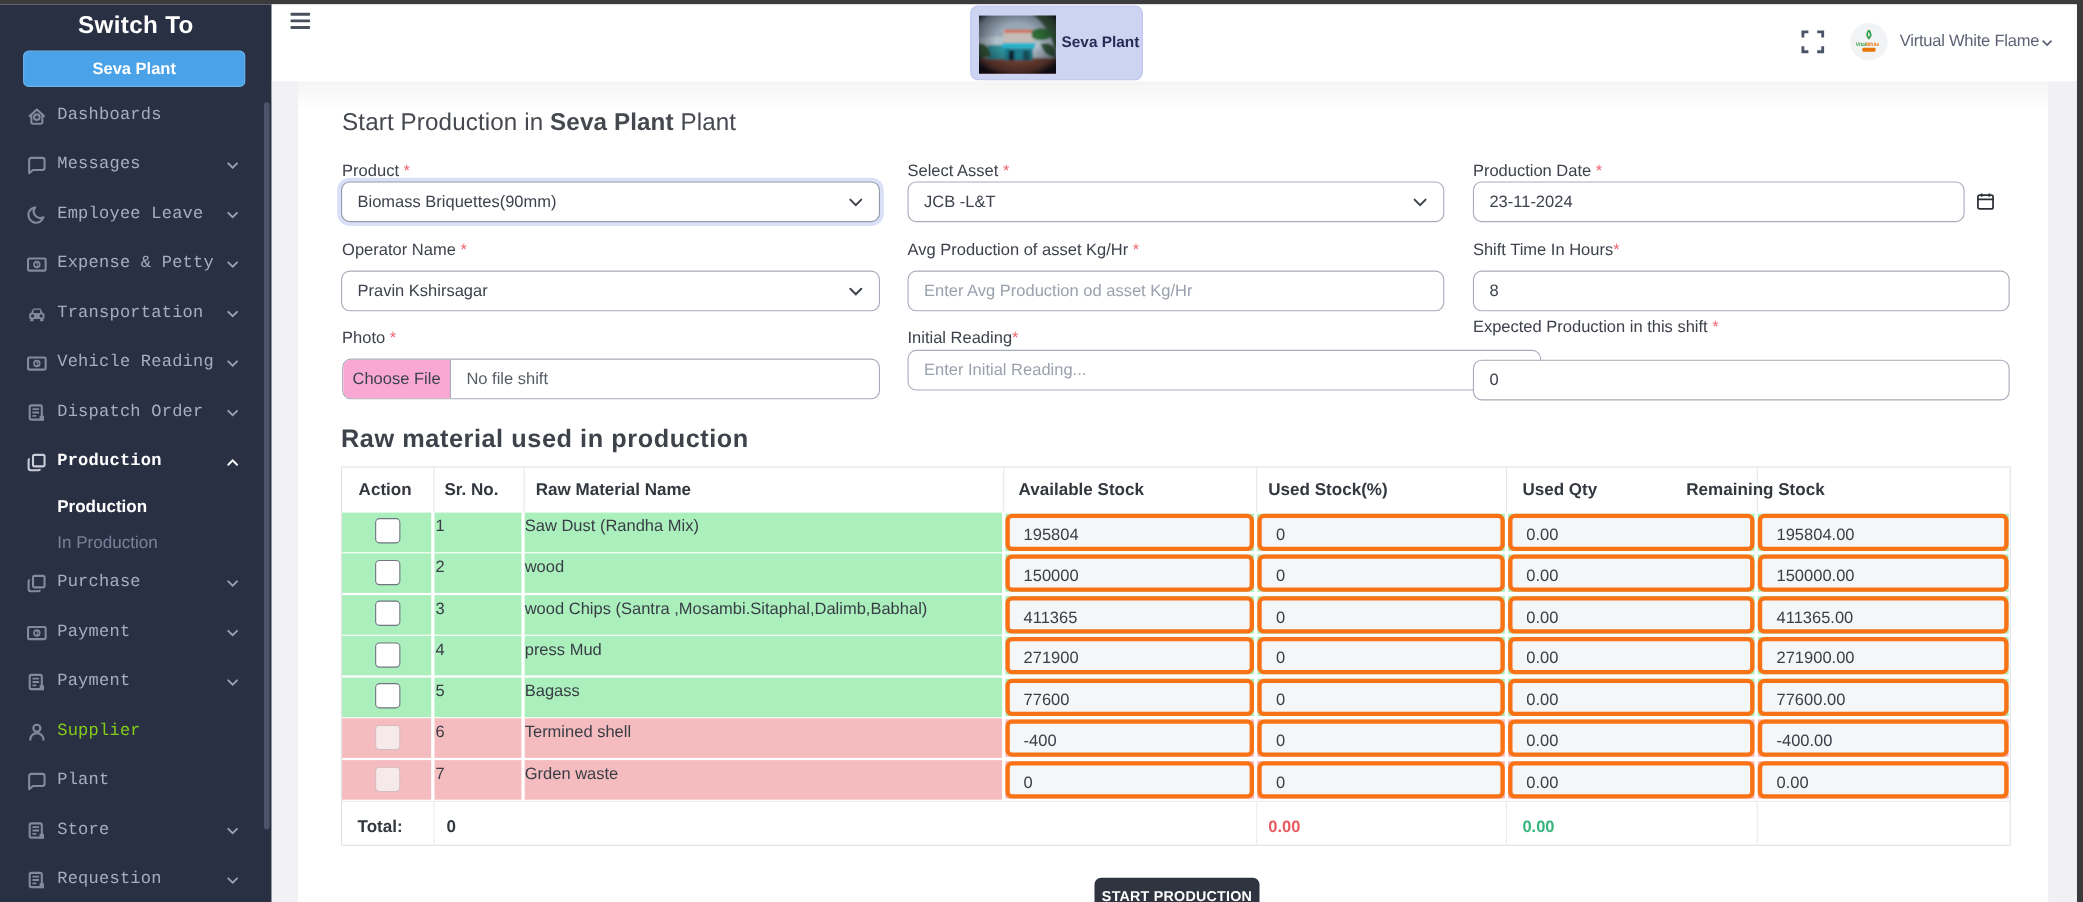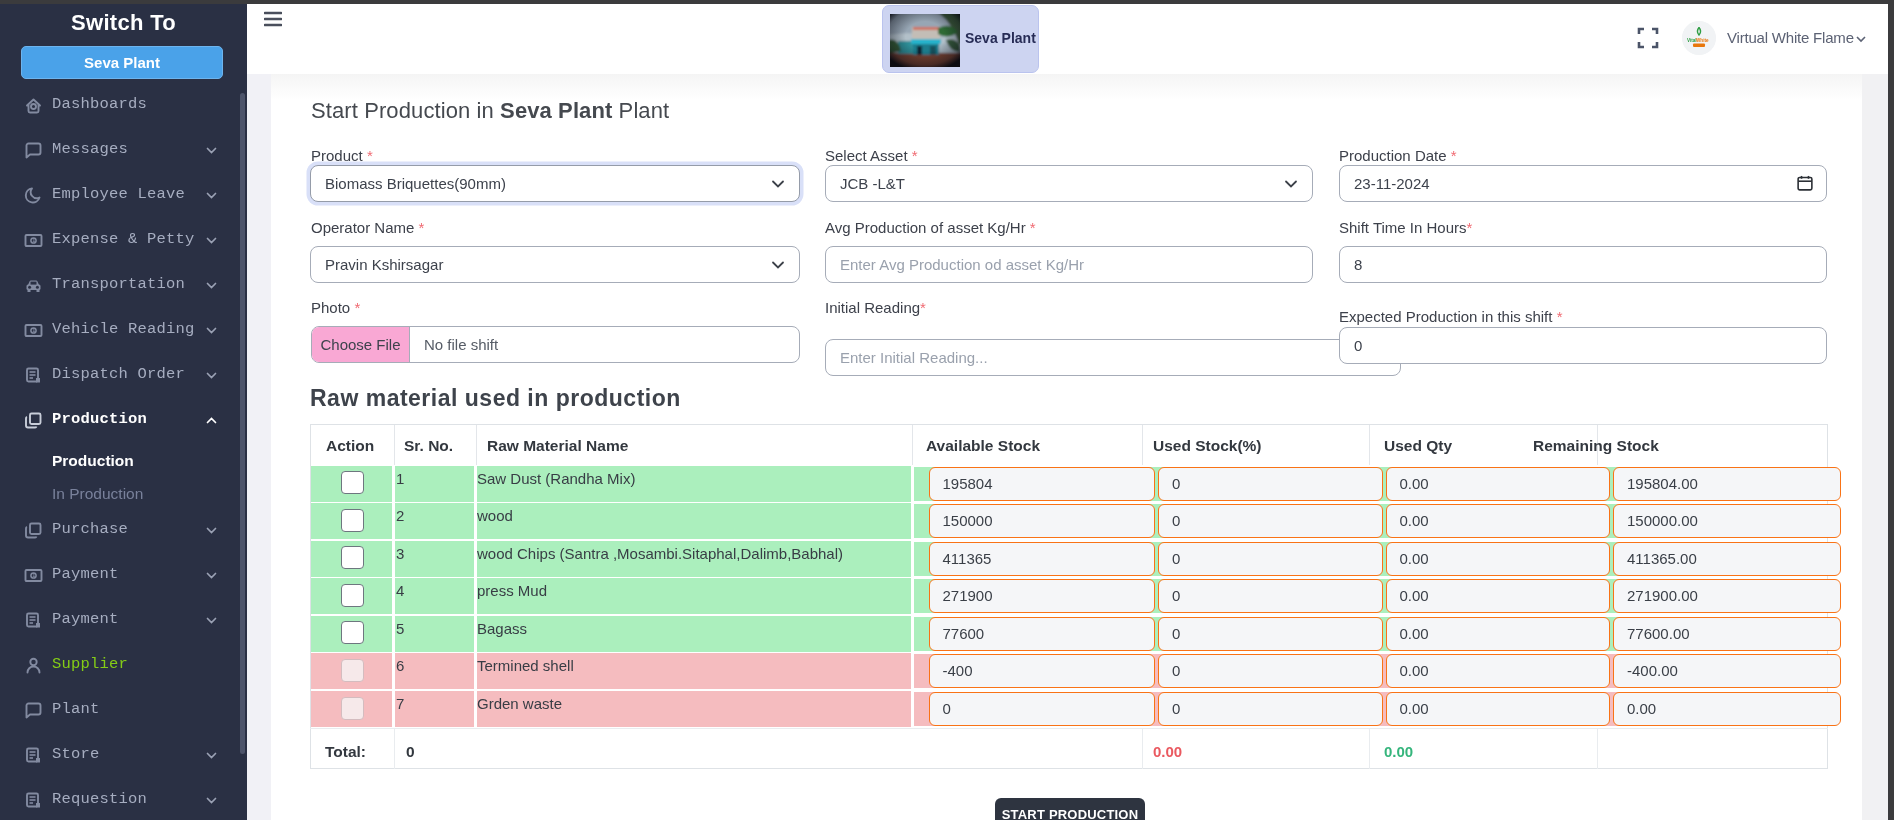--- a/index.html
+++ b/index.html
@@ -30,21 +30,21 @@
   #trackR { left:1862px; top:74px; width:26px; height:746px; background:#f1f1f3; }
   #h1 { left:311px; top:98px; font-size:22px; color:#45494f; letter-spacing:.1px; }
   .lbl { position:absolute; font-size:15px; color:#3d414b; }
   .lbl .star { color:#f06a72; }
   .field { position:absolute; height:37px; border:1px solid #a6acb8; border-radius:8px; background:#fff; font-size:15px; color:#3d424c; line-height:35px; padding-left:14px; }
   .chevdn { position:absolute; width:16px; height:16px; }
   .ph { color:#9aa1ad; }
   #rawh { left:310px; top:385px; font-size:23px; font-weight:bold; color:#3e434b; letter-spacing:.5px; }
   .th { position:absolute; font-size:15.5px; font-weight:bold; color:#33383f; top:437px; white-space:nowrap; }
   .cellnum { position:absolute; font-size:15px; color:#383d45; white-space:nowrap; }
-  .rowinput { position:absolute; height:34px; background:#f5f6f8; border:1px solid #f97316; border-radius:6px; font-size:15px; color:#3a3f47; line-height:32px; padding-left:13px; white-space:nowrap;margin-left:15px; }
+  .rowinput { position:absolute; height:34px; background:#f5f6f8; border:4px solid #f97316; border-radius:6px; font-size:15px; color:#3a3f47; line-height:32px; padding-left:13px; white-space:nowrap; }
   .cb { position:absolute; width:23px; height:23px; background:#fff; border:1.5px solid #6e767f; border-radius:4px; }
   .cb.dis { background:#f6e9ea; border-color:#d4bcbf; }
 </style>
 </head>
 <body>
 <div class="abs" id="topstrip"></div>
 <div class="abs" id="rightstrip"></div>
 <div class="abs" id="sidebar">
   <div class="abs" id="switchto">Switch To</div>
   <div class="abs" id="sevabtn">Seva Plant</div>
@@ -279,44 +279,44 @@
 <div class="lbl" style="left:825px;top:147px">Select Asset <span class="star">*</span></div>
 <div class="lbl" style="left:1339px;top:147px">Production Date <span class="star">*</span></div>
 <div class="field" style="left:310px;top:165px;width:490px;border-color:#959ca9;box-shadow:0 0 0 3.5px #d9e0f8">Biomass Briquettes(90mm)</div>
 <svg class="chevdn" viewBox="0 0 16 16" style="left:770px;top:176px">
     <path d="M3 5.5 L8 10.5 L13 5.5" fill="none" stroke="#3c4149" stroke-width="1.8" stroke-linecap="round"></path>
   </svg>
 <div class="field" style="left:825px;top:165px;width:488px">JCB -L&amp;T</div>
 <svg class="chevdn" viewBox="0 0 16 16" style="left:1283px;top:176px">
     <path d="M3 5.5 L8 10.5 L13 5.5" fill="none" stroke="#3c4149" stroke-width="1.8" stroke-linecap="round"></path>
   </svg>
-<div class="field" style="left:1339px;top:165px;width:488px">23-11-2024</div>
+<div class="field" style="left:1339px;top:165px;width:447px">23-11-2024</div>
 <svg class="abs" viewBox="0 0 17 17" style="left:1797px;top:175px;width:16px;height:16px">
     <rect x="1.2" y="2.6" width="14.6" height="13.2" rx="1.6" fill="none" stroke="#2c3036" stroke-width="1.7"></rect>
     <line x1="1.2" y1="6.6" x2="15.8" y2="6.6" stroke="#2c3036" stroke-width="1.7"></line>
     <line x1="4.8" y1="1" x2="4.8" y2="4" stroke="#2c3036" stroke-width="1.7"></line>
     <line x1="12.2" y1="1" x2="12.2" y2="4" stroke="#2c3036" stroke-width="1.7"></line>
   </svg>
 <div class="lbl" style="left:311px;top:219px">Operator Name <span class="star">*</span></div>
 <div class="lbl" style="left:825px;top:219px">Avg Production of asset Kg/Hr <span class="star">*</span></div>
 <div class="lbl" style="left:1339px;top:219px">Shift Time In Hours<span class="star">*</span></div>
 <div class="field" style="left:310px;top:246px;width:490px">Pravin Kshirsagar</div>
 <svg class="chevdn" viewBox="0 0 16 16" style="left:770px;top:257px">
     <path d="M3 5.5 L8 10.5 L13 5.5" fill="none" stroke="#3c4149" stroke-width="1.8" stroke-linecap="round"></path>
   </svg>
 <div class="field ph" style="left:825px;top:246px;width:488px">Enter Avg Production od asset Kg/Hr</div>
 <div class="field" style="left:1339px;top:246px;width:488px">8</div>
 <div class="lbl" style="left:311px;top:299px">Photo <span class="star">*</span></div>
 <div class="lbl" style="left:825px;top:299px">Initial Reading<span class="star">*</span></div>
-<div class="lbl" style="left:1339px;top:308px">Expected Production in this shift <span class="star">*</span></div>
+<div class="lbl" style="left:1339px;top:289px">Expected Production in this shift <span class="star">*</span></div>
 <div class="abs" style="left:311px;top:326px;width:489px;height:37px;border:1px solid #a6acb8;border-radius:8px;background:#fff;overflow:hidden">
 <div class="abs" style="left:0;top:0;width:98px;height:37px;background:#f9a8d4;border-right:1px solid #a6acb8;font-size:15px;color:#3d424c;text-align:center;line-height:36px">Choose File</div>
 <div class="abs" style="left:112px;top:0;font-size:15px;color:#565c66;line-height:36px">No file shift</div>
   </div>
-<div class="field ph" style="left:825px;top:339px;width:576px">Enter Initial Reading...</div>
+<div class="field ph" style="left:825px;top:318px;width:576px">Enter Initial Reading...</div>
 <div class="field" style="left:1339px;top:327px;width:488px">0</div>
 <div class="abs" id="rawh">Raw material used in production</div>
 <div class="abs" style="left:310px;top:424px;width:1518px;height:345px;border:1px solid #dee2e6"></div>
 <div class="abs" style="left:393.5px;top:425px;width:1px;height:39.5px;background:#e3e6ea"></div>
 <div class="abs" style="left:475.5px;top:425px;width:1px;height:39.5px;background:#e3e6ea"></div>
 <div class="abs" style="left:912px;top:425px;width:1px;height:39.5px;background:#e3e6ea"></div>
 <div class="abs" style="left:1141.5px;top:425px;width:1px;height:39.5px;background:#e3e6ea"></div>
 <div class="abs" style="left:1369px;top:425px;width:1px;height:39.5px;background:#e3e6ea"></div>
 <div class="abs" style="left:1596.5px;top:425px;width:1px;height:39.5px;background:#e3e6ea"></div>
 <div class="th" style="left:326px">Action</div>

